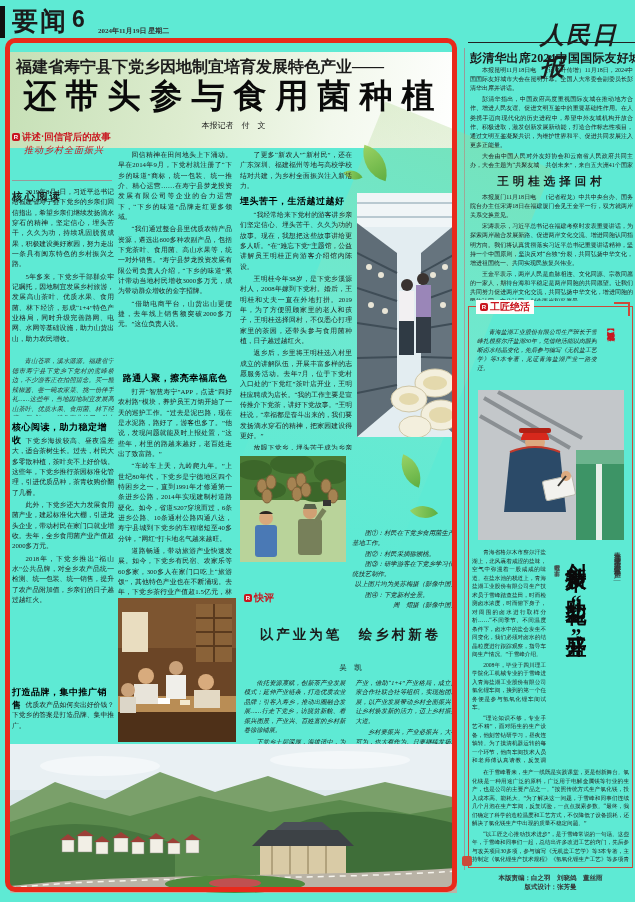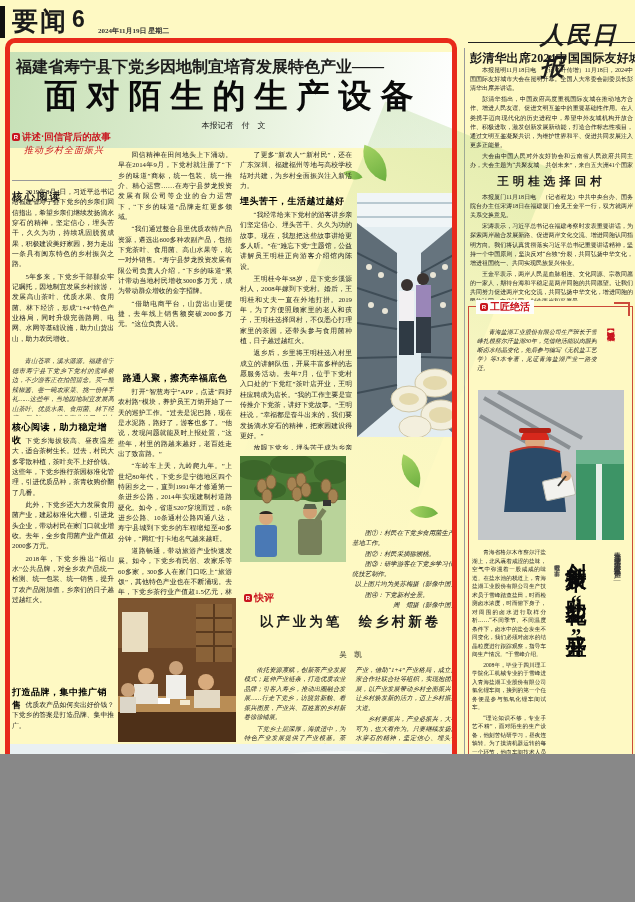--- a/index.html
+++ b/index.html
@@ -1,16 +1,16 @@
 <!DOCTYPE html>
 <html><head>
 <meta charset="utf-8">
 <style>
   html,body{margin:0;padding:0;background:#888;}
-  #page{position:relative;width:635px;height:754px;background:#fef9c3;overflow:hidden;
+  #page{position:relative;width:635px;height:902px;background:#5eead4;overflow:hidden;
         font-family:"Liberation Serif",serif;color:#1b1b1b;}
   .abs{position:absolute;}
   .txt{overflow:hidden;text-align:justify;color:#222;}
   .txt p,.cols p{margin:0 0 2px 0;text-indent:2em;line-height:1.52;}
   .subhead{font-weight:bold;color:#000;letter-spacing:.5px;}
   .rlogo{display:inline-block;width:8px;height:8px;background:#c9151e;color:#fff;font-size:6px;
          line-height:8px;text-align:center;border-radius:2px;margin-right:2px;
          font-family:"Liberation Sans",sans-serif;font-weight:bold;vertical-align:1px;}
   .leaf{position:absolute;background:linear-gradient(135deg,#9ed05a,#5ea832);
         border-radius:0 100% 0 100%;opacity:.9;}
@@ -35,21 +35,21 @@
   <div class="abs" style="left:5px;top:38px;width:452px;height:854px;border:5px solid #e82a1b;border-radius:10px;box-sizing:border-box;z-index:60;pointer-events:none;"></div>
 
   <div class="abs" style="left:464px;top:48px;width:1px;height:822px;background:#999;"></div>
 
   <div class="abs" style="left:10px;top:52px;width:447px;height:96px;background:linear-gradient(100deg,#c6e0b6 0%,#ddeccf 40%,#f2f8ec 72%,#ffffff 100%);"></div>
   <div class="abs" style="left:300px;top:120px;width:180px;height:420px;transform:rotate(22deg);background:linear-gradient(to bottom,rgba(170,210,135,.30),rgba(205,228,185,.14),rgba(220,236,205,0));"></div>
   <div class="leaf" style="left:360px;top:148px;width:30px;height:30px;transform:rotate(15deg);"></div>
   <div class="leaf" style="left:346px;top:168px;width:14px;height:14px;transform:rotate(-30deg);"></div>
 
   <div class="abs" style="left:16px;top:57px;font-size:16px;font-weight:bold;z-index:2;">福建省寿宁县下党乡因地制宜培育发展特色产业——</div>
-  <div class="abs" style="left:10px;top:74px;width:447px;text-align:center;font-size:33px;font-weight:bold;letter-spacing:9px;z-index:2;color:#0a0a0a;">面对陌生的生产设备</div>
+  <div class="abs" style="left:10px;top:74px;width:447px;text-align:center;font-size:33px;font-weight:bold;letter-spacing:9px;z-index:2;color:#0a0a0a;">还带头参与食用菌种植</div>
   <div class="abs" style="left:10px;top:120px;width:447px;text-align:center;font-size:8px;z-index:2;">本报记者　付　文</div>
 
   <div class="abs" style="left:12px;top:131px;font-size:9.5px;font-weight:bold;color:#c9151e;white-space:nowrap;">
     <span class="rlogo">R</span><span>讲述·回信背后的故事</span>
   </div>
   <div class="abs" style="left:24px;top:144px;font-size:9px;font-weight:normal;font-style:italic;color:#c9151e;letter-spacing:1px;">推动乡村全面振兴</div>
 
   <div class="abs" style="left:12px;top:164px;font-size:10.5px;font-weight:bold;letter-spacing:2px;margin-top:26px;">核心阅读</div>
   <div class="abs" style="left:12px;top:180px;width:100px;height:1px;background:#999;"></div>
   <div class="abs txt" style="left:12px;top:187px;width:102px;height:164px;font-size:6.8px;">
@@ -215,21 +215,21 @@
     <div class="capline">图③：研学游客在下党乡学习传统技艺制作。</div>
     <div class="credit">以上图片均为吴苏梅摄（影像中国）</div>
     <div class="capline">图④：下党新村全景。</div>
     <div class="credit">周　熠摄（影像中国）</div>
   </div>
 
   <div class="abs" style="left:244px;top:591px;width:213px;height:150px;">
     <div style="font-size:10px;font-weight:bold;color:#c9151e;">
       <span class="rlogo">R</span><span>快评</span>
     </div>
-    <div style="text-align:center;font-size:13.5px;font-weight:bold;letter-spacing:3px;margin-top:8px;">以产业为笔　绘乡村新卷</div>
+    <div style="text-align:center;font-size:13.5px;font-weight:bold;letter-spacing:3px;margin-top:21px;">以产业为笔　绘乡村新卷</div>
     <div style="text-align:center;font-size:7.5px;margin-top:19px;">吴　凯</div>
     <div class="cols" style="column-count:2;column-gap:10px;font-size:6.2px;font-style:italic;margin-top:5px;height:92px;overflow:hidden;text-align:justify;">
         <p>依托资源禀赋，创新茶产业发展模式；延伸产业链条，打造优质农业品牌；引客入寿乡，推动出圈融合发展……行走下党乡，访脱贫新貌、看振兴图景，产业兴、百姓富的乡村新卷徐徐铺展。</p>
         <p>下党乡土层深厚，海拔适中，为特色产业发展提供了产业根基。茶叶、水果、食用菌、林下经济等特色产业，借助“1+4”产业格局，成立多家合作社联合社等组织，实现抱团发展，以产业发展带动乡村全面振兴，让乡村焕发新的活力，迈上乡村振兴大道。</p>
         <p>乡村要振兴，产业必振兴，大有可为，也大有作为。只要继续发扬滴水穿石的精神，坚定信心、埋头苦干、久久为功，就一定能绘就乡村振兴的壮美画卷。</p>
       </div>
   </div>
 
   <div class="photo" style="left:10px;top:744px;width:447px;height:149px;">
     <svg viewBox="0 0 447 149" width="447" height="149">

